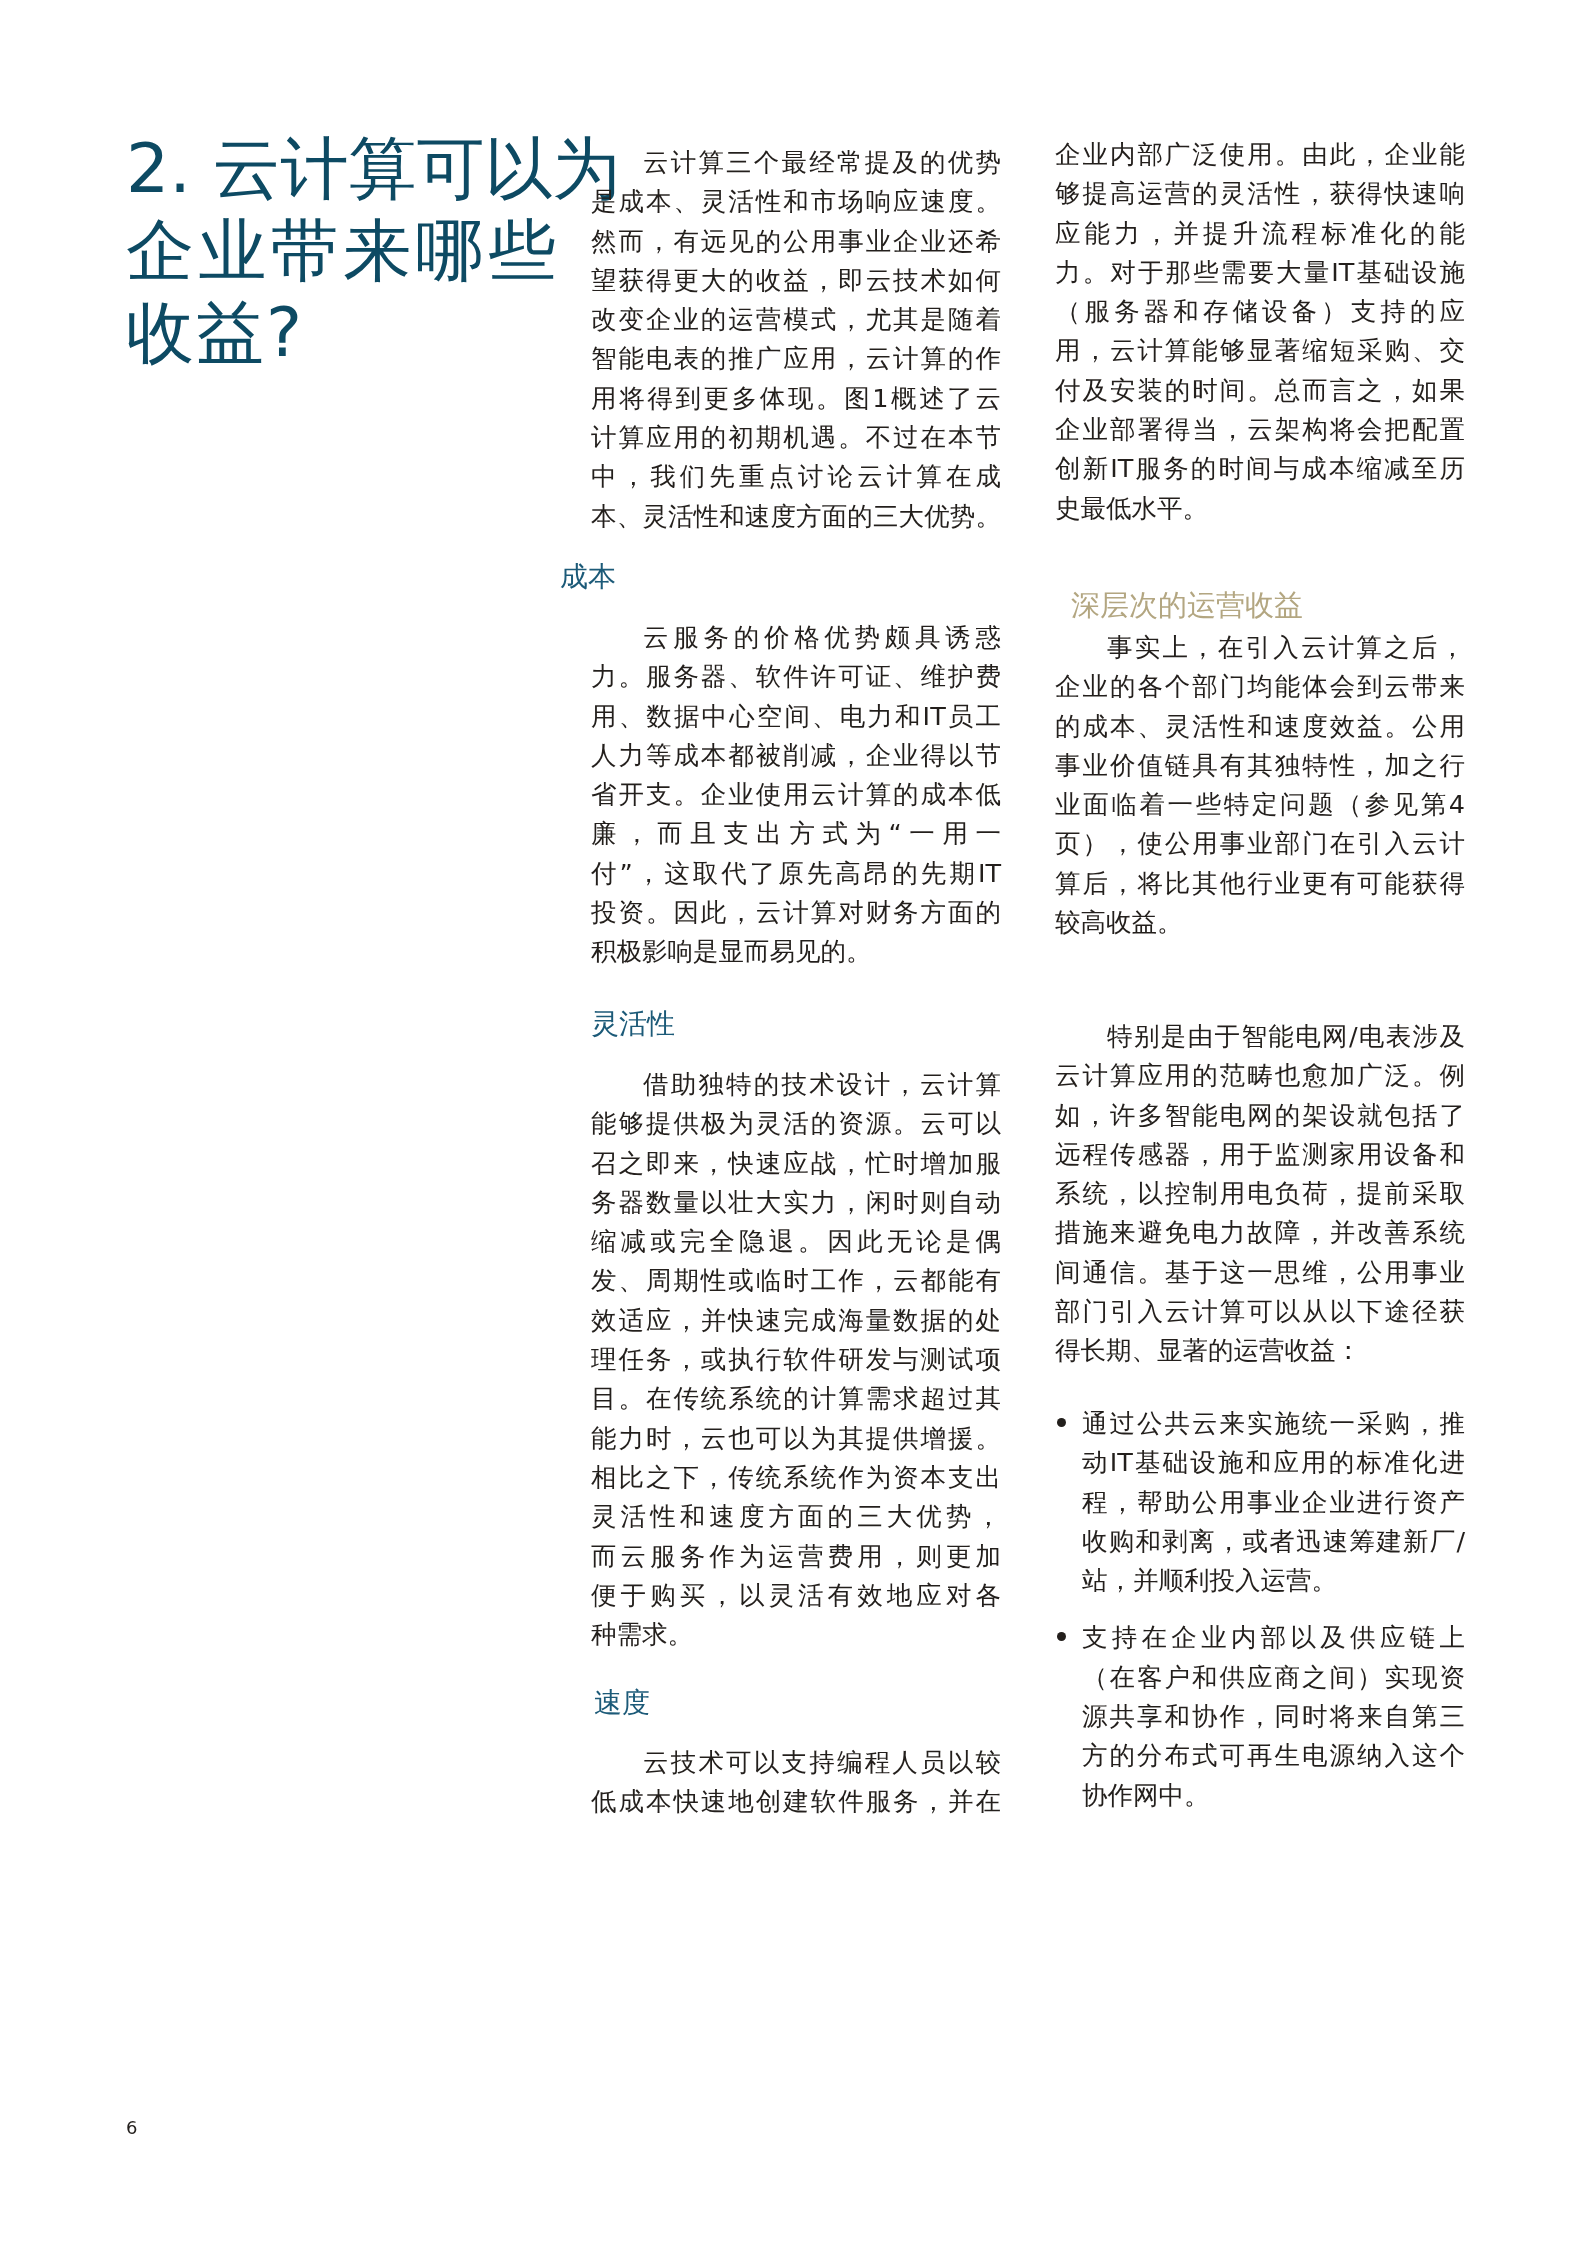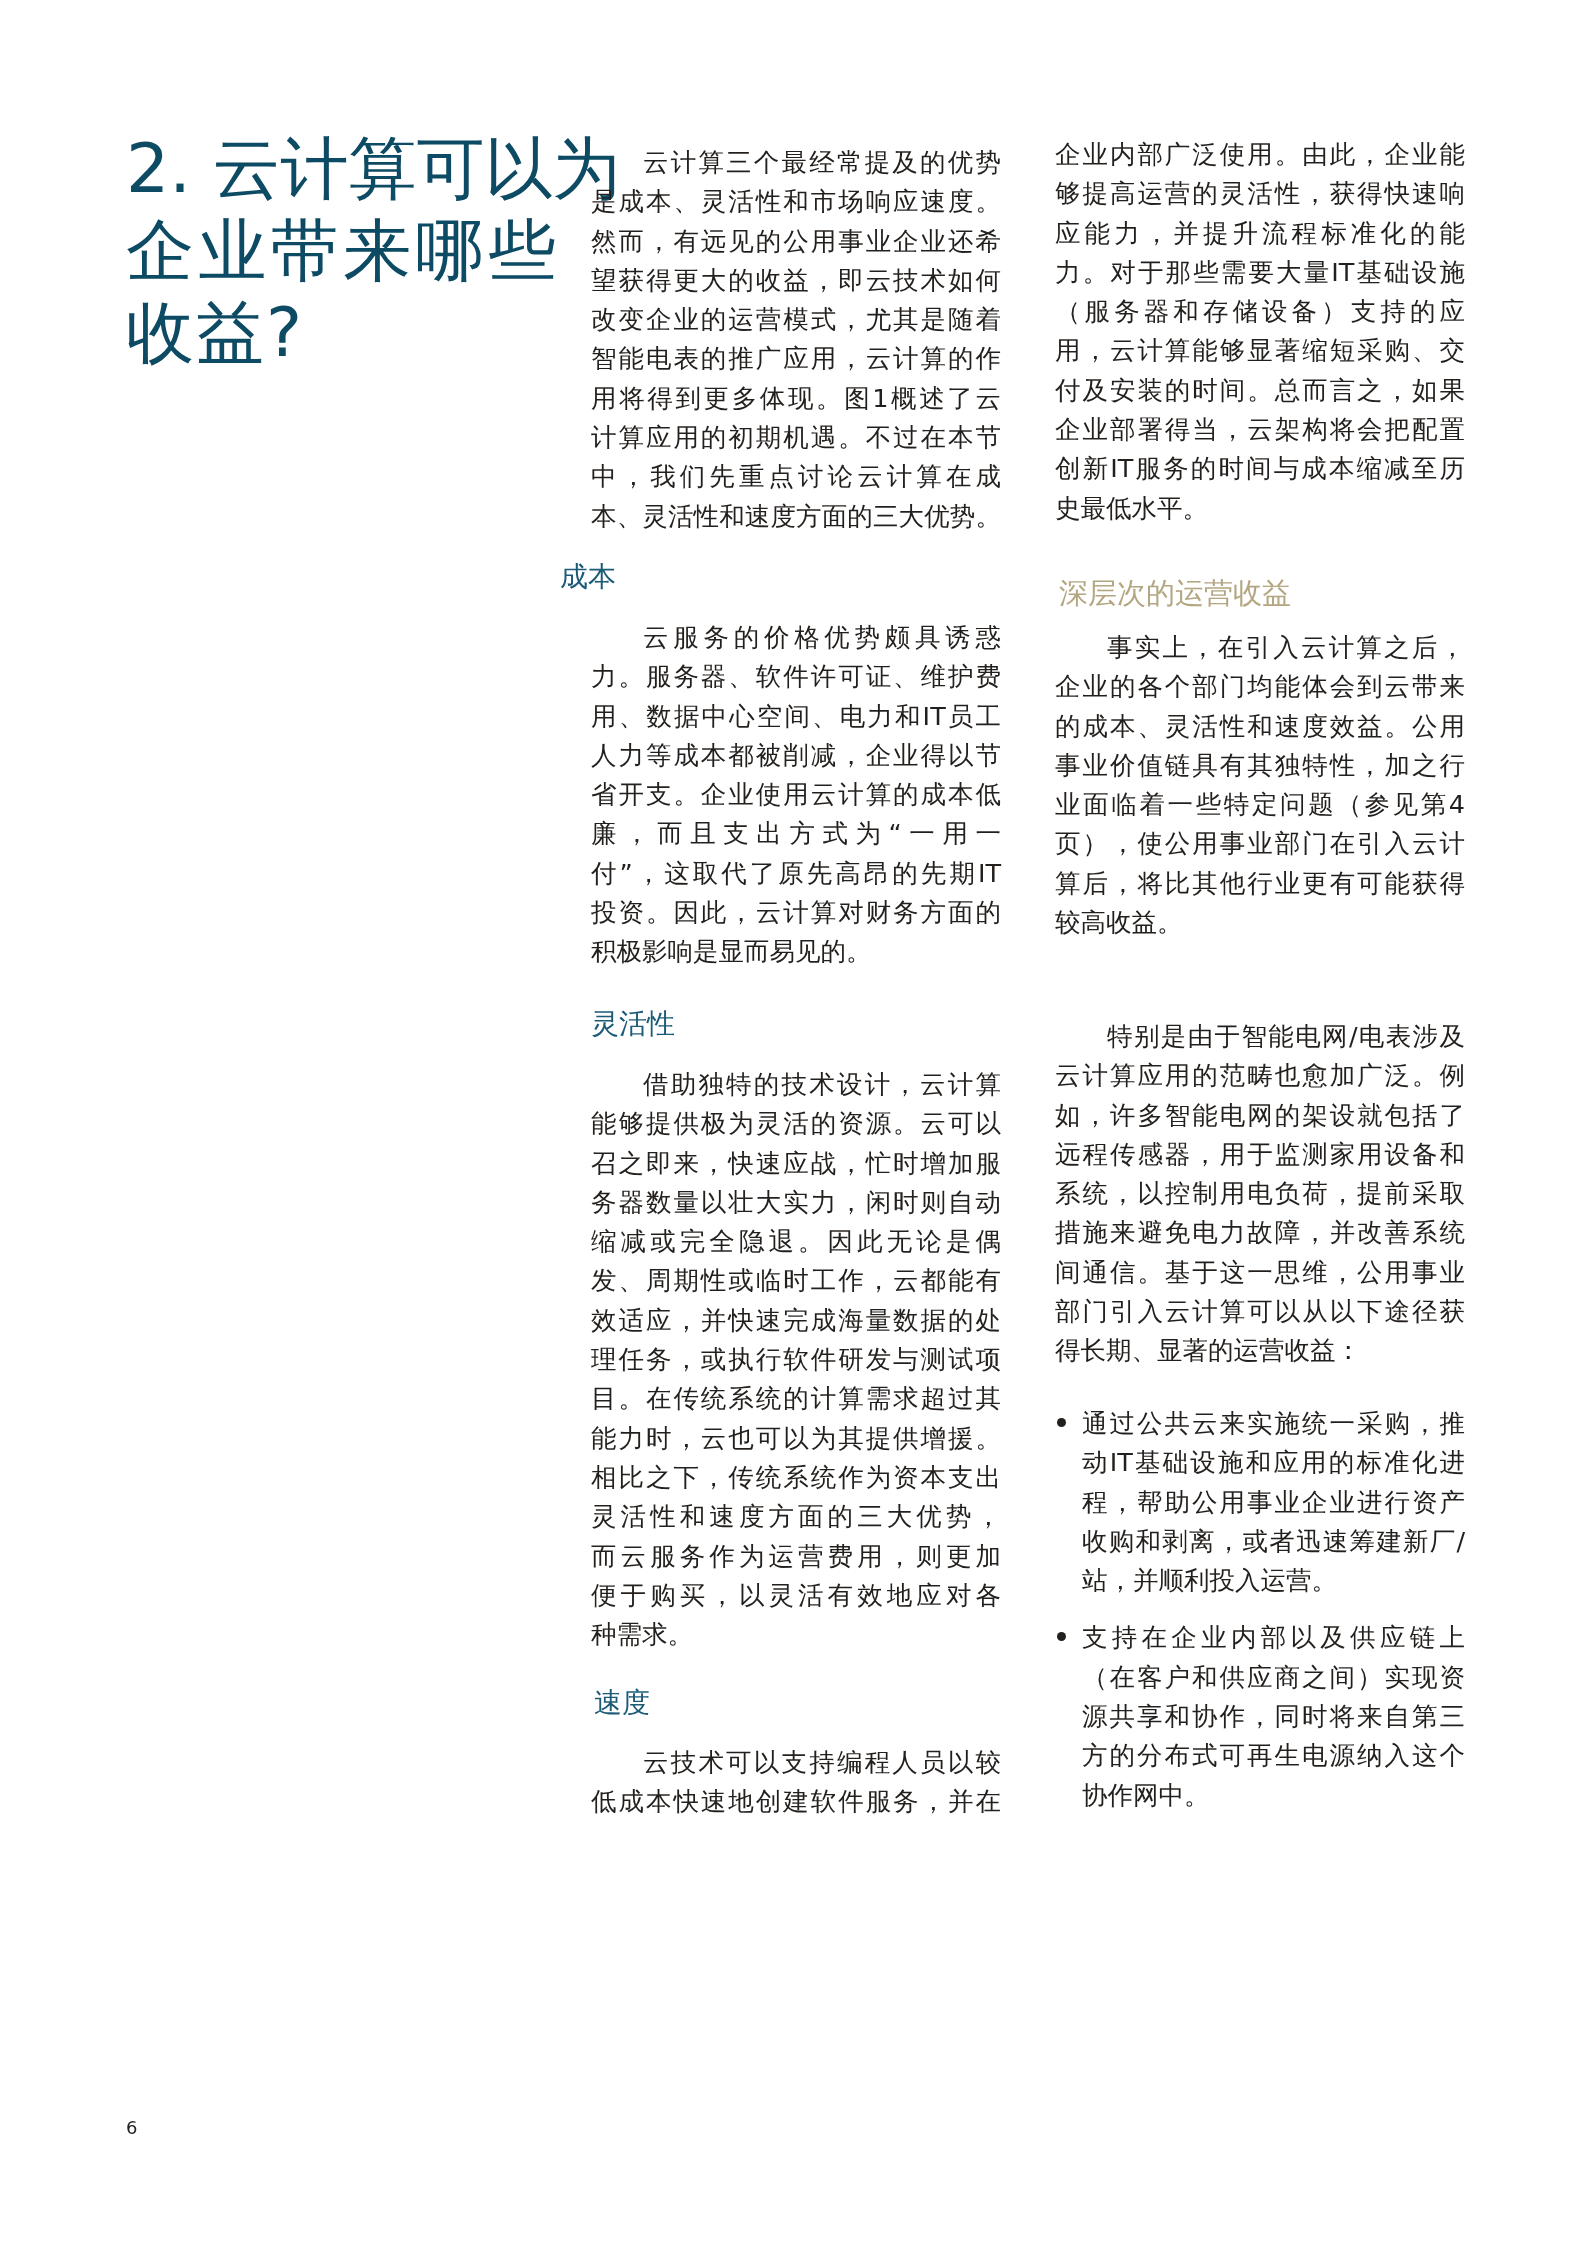--- a/index.html
+++ b/index.html
@@ -10,21 +10,21 @@
   .title .tl { display: block; text-align: justify; text-align-last: justify; white-space: nowrap; height: 82px; }
   .title .tl.last { text-align-last: left; letter-spacing: 2px; }
   .col { position: absolute; width: 410px; }
   .col2 { left: 591px; margin-top: 8px; }
   .col3 { left: 1055px; }
   .para { font-size: 25.5px; line-height: 39.3px; margin: 0; }
   .line { display: block; height: 39.3px; white-space: nowrap; text-align: justify; text-align-last: justify; overflow: visible; }
   .line.end { text-align-last: left; }
   .line.indent { padding-left: 52px; }
   .h-blue { color: #1c5a78; font-size: 28px; line-height: 40px; margin: 0; font-weight: normal; }
-  .h-gold { color: #b3a681; font-size: 29px; line-height: 40px; margin: 4px; font-weight: normal; }
+  .h-gold { color: #b3a681; font-size: 29px; line-height: 40px; margin: 16px; font-weight: normal; }
   .bullets { list-style: none; margin: 0; padding: 0; }
   .bullets li { position: relative; padding-left: 27px; }
   .bullets .dot { position: absolute; left: 2px; top: 14px; width: 9px; height: 9px; border-radius: 50%; background: #231f1c; }
   .pageno { position: absolute; left: 126px; top: 2117px; font-size: 18px; color: #231f1c; }
 </style>
 </head>
 <body>
 
 <h1 class="title" style="margin:0;">
   <span class="tl">2. 云计算可以为</span>

